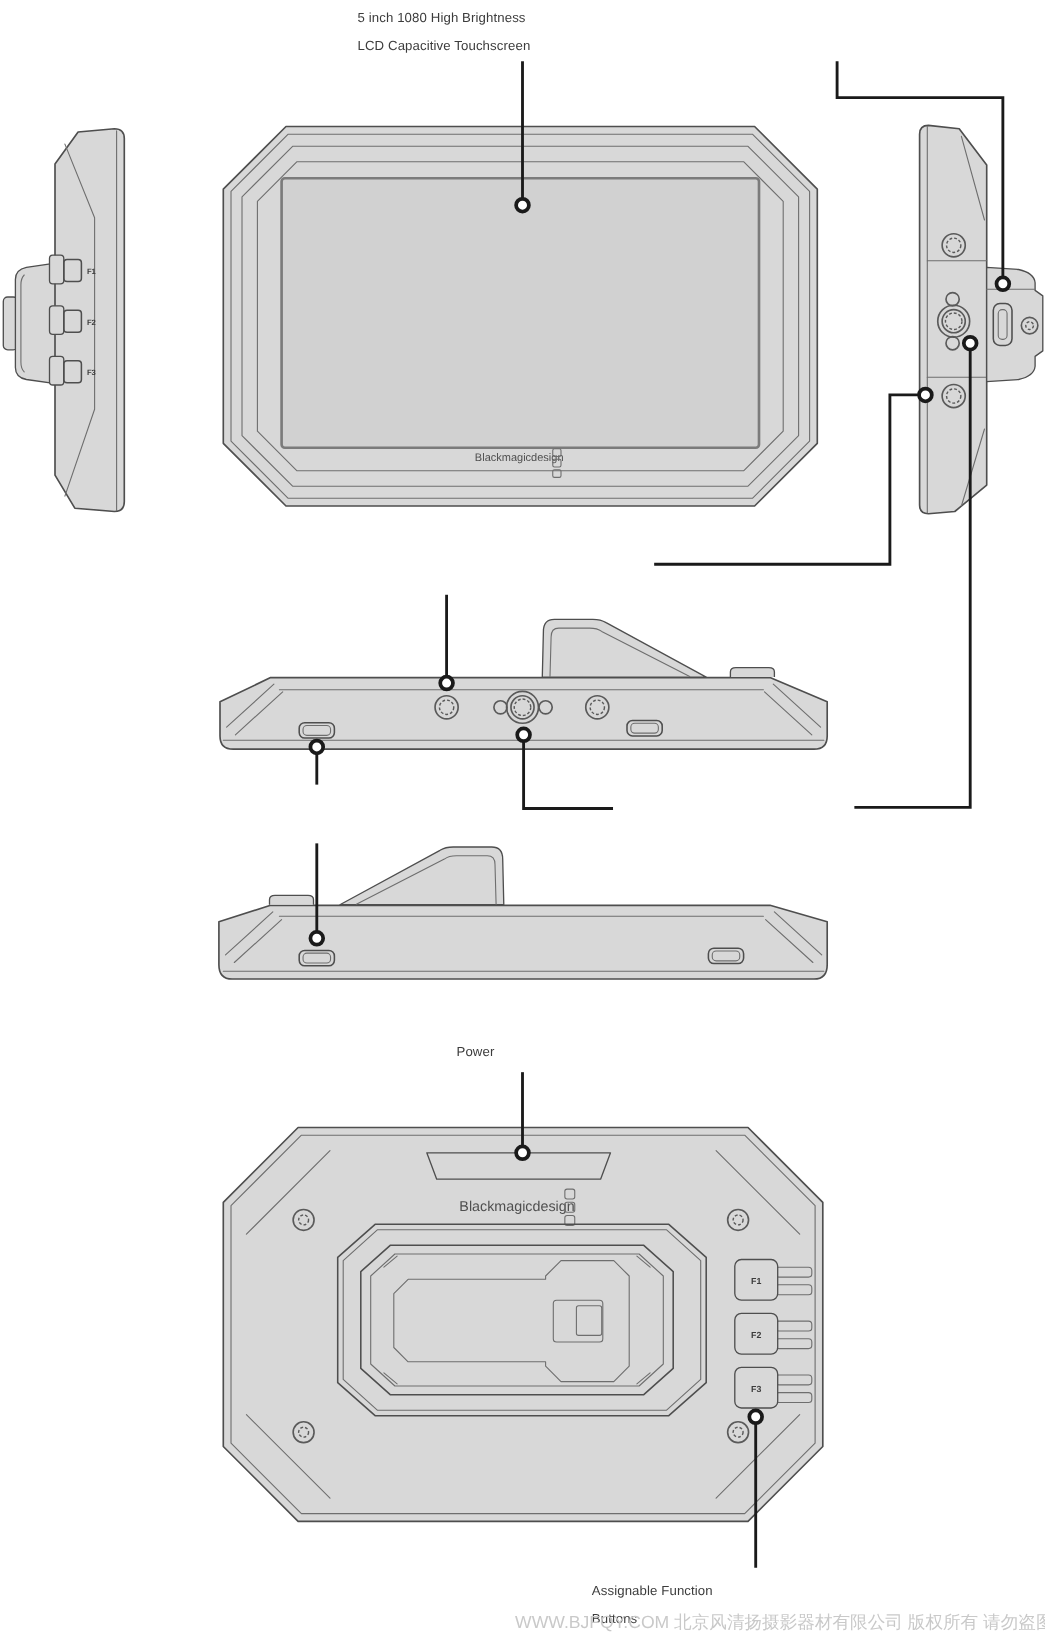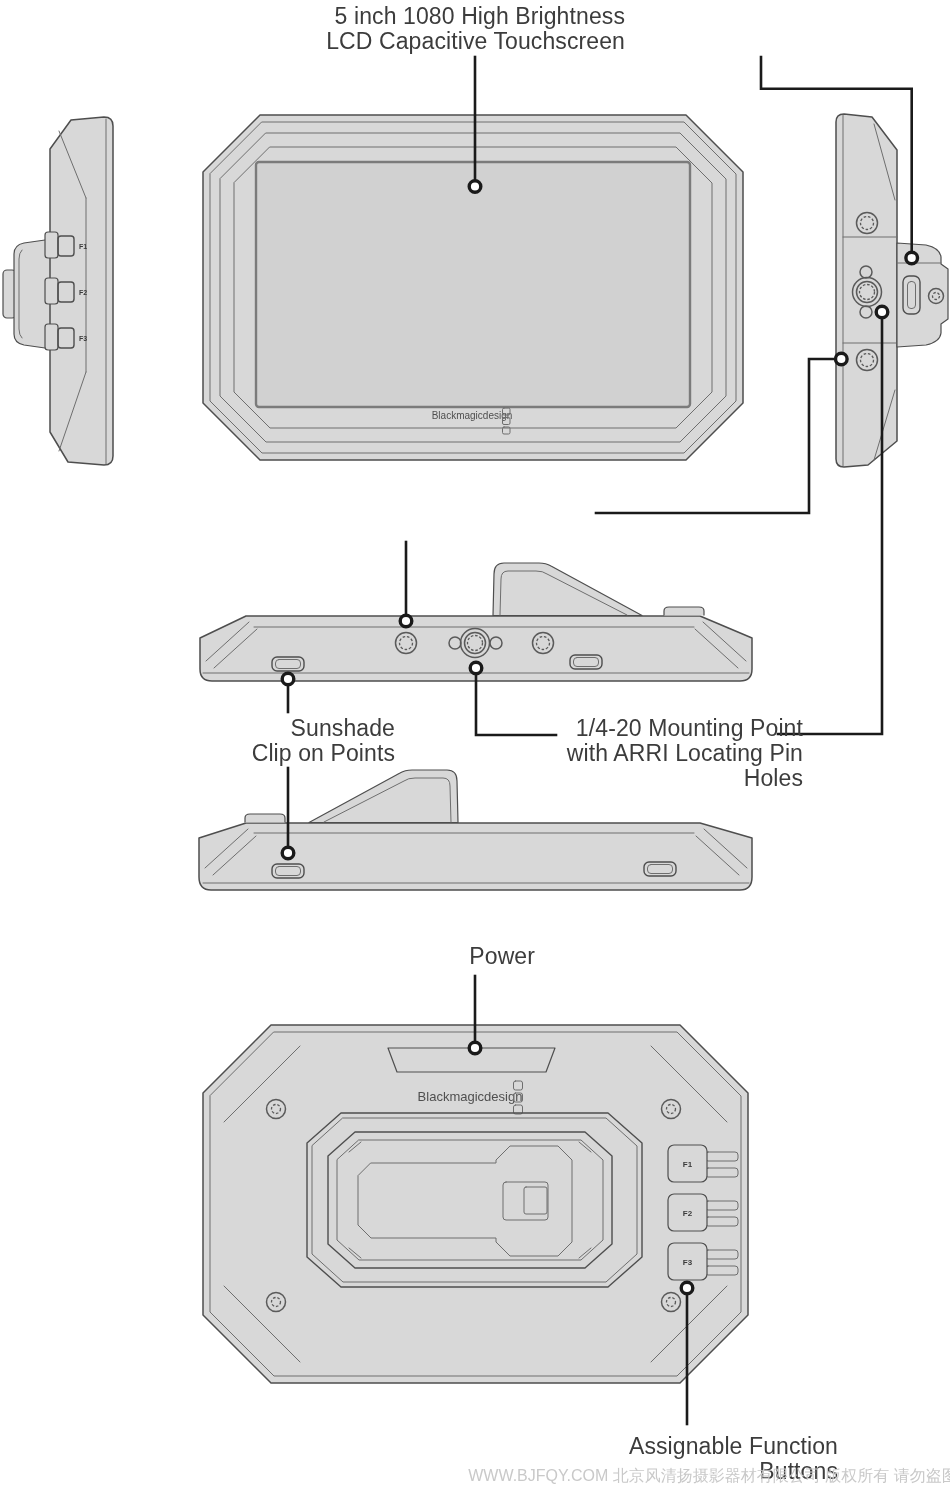--- a/index.html
+++ b/index.html
@@ -8,22 +8,22 @@
     --label-text:#3c3c3c; --watermark-text:#c9c9c9;
   }
   html,body{margin:0;padding:0;background:#fff;}
   .canvas{
     position:relative; width:950px; height:1502px; overflow:hidden;
     background:var(--background);
     font-family:"Liberation Sans", sans-serif;
   }
   .diagram-svg{position:absolute; left:0; top:0;}
   .lbl{
-    position:absolute; color:var(--label-text); font-size:23px; line-height:25px;
-    text-align:right; white-space:pre-line; letter-spacing:0.1px;
+    position:absolute; color:var(--label-text); font-size:12px; line-height:25px;
+    text-align:left; white-space:pre-line; letter-spacing:0.1px;
   }
   .watermark{
     position:absolute; color:var(--watermark-text); font-size:16px; line-height:20px;
     text-align:center; white-space:nowrap;
   }
   
   .o  {fill:none; stroke:var(--outline); stroke-width:1.4; stroke-linejoin:round; stroke-linecap:round;}
   .o2 {fill:none; stroke:var(--outline-soft); stroke-width:1;   stroke-linejoin:round; stroke-linecap:round;}
   .bodyfill{fill:var(--device-fill); stroke:var(--outline); stroke-width:1.5; stroke-linejoin:round;}
   .bodyfill2{fill:var(--device-fill); stroke:var(--outline); stroke-width:1.2; stroke-linejoin:round;}
@@ -208,25 +208,21 @@
     <circle cx="687" cy="1288" r="5.8" class="ring"></circle>
     <path class="callout" d="M 687,1294.5 L 687,1424"></path>
   </g>
 </svg>
 
 <div class="lbl" style="left:325px; top:4px; width:300px;">5 inch 1080 High Brightness
 LCD Capacitive Touchscreen</div>
 
 
 
-<div class="lbl" style="left:195px; top:716px; width:200px;">Sunshade
-Clip on Points</div>
-
-<div class="lbl" style="left:503px; top:716px; width:300px;">1/4-20 Mounting Point
-with ARRI Locating Pin Holes</div>
+
 
 <div class="lbl" style="left:415px; top:944px; width:120px;">Power</div>
 
 <div class="lbl" style="left:538px; top:1434px; width:300px;">Assignable Function
 Buttons</div>
 
 <div class="watermark" style="left:463px; top:1466px; width:500px;">WWW.BJFQY.COM 北京风清扬摄影器材有限公司 版权所有 请勿盗图</div>
 
 </div>
 

